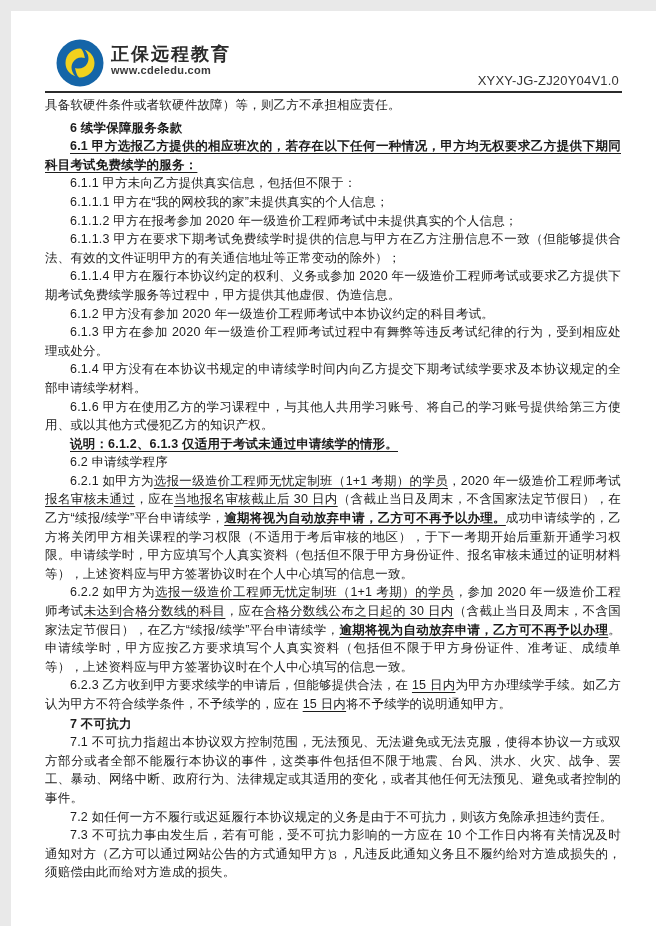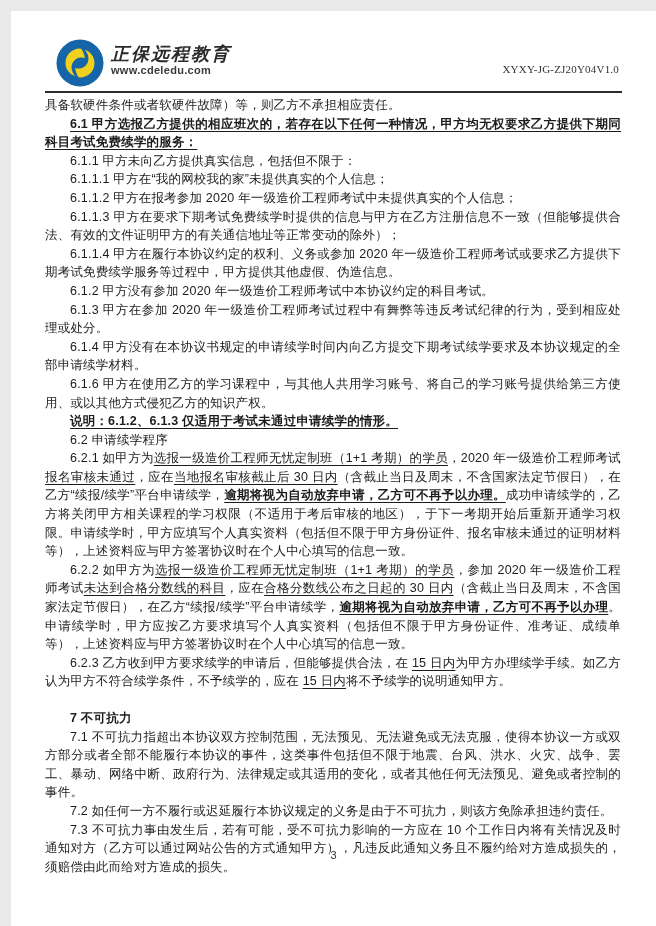--- a/index.html
+++ b/index.html
@@ -18,29 +18,29 @@
   }
   
   .header { position: relative; height: 80px; }
   .logo {
     position: absolute; left: 45px; top: 28px;
     width: 48px; height: 48px;
   }
   .brand { position: absolute; left: 100px; top: 33px; }
   .brand-name {
     font-size: 18px; font-weight: bold; color: #2b2b2b;
-    letter-spacing: 2px; line-height: 20px; font-style: italic;
+    letter-spacing: 2px; line-height: 20px;
   }
   .brand-url {
     font-size: 11px; font-weight: bold; color: #3a3a3a;
     letter-spacing: 0.3px; margin-top: 0;
   }
   .doc-code {
-    position: absolute; right: 37px; bottom: 16px;
-    font-size: 11px; color: #333333; letter-spacing: 0.2px; font-family: Liberation Serif, serif;
+    position: absolute; right: 37px; bottom: 3px;
+    font-size: 13px; color: #333333; letter-spacing: 0.2px;
   }
   .rule {
     border: none; border-top: 2px solid #2b2b2b;
     margin: 0 34px 0 34px;
   }
   
   .doc {
     margin: 3px 35px 0 34px;
     font-size: 12.5px;
     line-height: 18.6px;
@@ -74,36 +74,37 @@
       <div class="brand-name">正保远程教育</div>
       <div class="brand-url">www.cdeledu.com</div>
     </div>
     <div class="doc-code">XYXY-JG-ZJ20Y04V1.0</div>
   </div>
 
   <hr class="rule">
 
   <div class="doc">
       <p class="no-indent"><span>具备软硬件条件或者软硬件故障）等，则乙方不承担相应责任。</span></p>
+      <p class="bold" style="margin-top: 4px;"><span>6 续学保障服务条款</span></p>
       <p class="bold"><span class="u">6.1 甲方选报乙方提供的相应班次的，若存在以下任何一种情况，甲方均无权要求乙方提供下期同科目考试免费续学的服务：</span></p>
       <p><span>6.1.1 甲方未向乙方提供真实信息，包括但不限于：</span></p>
       <p><span>6.1.1.1 甲方在“我的网校我的家”未提供真实的个人信息；</span></p>
       <p><span>6.1.1.2 甲方在报考参加 2020 年一级造价工程师考试中未提供真实的个人信息；</span></p>
       <p><span>6.1.1.3 甲方在要求下期考试免费续学时提供的信息与甲方在乙方注册信息不一致（但能够提供合法、有效的文件证明甲方的有关通信地址等正常变动的除外）；</span></p>
       <p><span>6.1.1.4 甲方在履行本协议约定的权利、义务或参加 2020 年一级造价工程师考试或要求乙方提供下期考试免费续学服务等过程中，甲方提供其他虚假、伪造信息。</span></p>
       <p><span>6.1.2 甲方没有参加 2020 年一级造价工程师考试中本协议约定的科目考试。</span></p>
       <p><span>6.1.3 甲方在参加 2020 年一级造价工程师考试过程中有舞弊等违反考试纪律的行为，受到相应处理或处分。</span></p>
       <p><span>6.1.4 甲方没有在本协议书规定的申请续学时间内向乙方提交下期考试续学要求及本协议规定的全部申请续学材料。</span></p>
       <p><span>6.1.6 甲方在使用乙方的学习课程中，与其他人共用学习账号、将自己的学习账号提供给第三方使用、或以其他方式侵犯乙方的知识产权。</span></p>
       <p class="bold"><span class="u">说明：6.1.2、6.1.3 仅适用于考试未通过申请续学的情形。</span></p>
       <p><span>6.2 申请续学程序</span></p>
       <p><span>6.2.1 如甲方为</span><span class="u">选报一级造价工程师无忧定制班（1+1 考期）的学员</span><span>，2020 年一级造价工程师考试</span><span class="u">报名审核未通过</span><span>，应在</span><span class="u">当地报名审核截止后 30 日内</span><span>（含截止当日及周末，不含国家法定节假日），在乙方“续报/续学”平台申请续学，</span><span class="u b">逾期将视为自动放弃申请，乙方可不再予以办理。</span><span>成功申请续学的，乙方将关闭甲方相关课程的学习权限（不适用于考后审核的地区），于下一考期开始后重新开通学习权限。申请续学时，甲方应填写个人真实资料（包括但不限于甲方身份证件、报名审核未通过的证明材料等），上述资料应与甲方签署协议时在个人中心填写的信息一致。</span></p>
       <p><span>6.2.2 如甲方为</span><span class="u">选报一级造价工程师无忧定制班（1+1 考期）的学员</span><span>，参加 2020 年一级造价工程师考试</span><span class="u">未达到合格分数线的科目</span><span>，应在</span><span class="u">合格分数线公布之日起的 30 日内</span><span>（含截止当日及周末，不含国家法定节假日），在乙方“续报/续学”平台申请续学，</span><span class="u b">逾期将视为自动放弃申请，乙方可不再予以办理</span><span>。申请续学时，甲方应按乙方要求填写个人真实资料（包括但不限于甲方身份证件、准考证、成绩单等），上述资料应与甲方签署协议时在个人中心填写的信息一致。</span></p>
       <p><span>6.2.3 乙方收到甲方要求续学的申请后，但能够提供合法，在 </span><span class="u">15 日内</span><span>为甲方办理续学手续。如乙方认为甲方不符合续学条件，不予续学的，应在 </span><span class="u">15 日内</span><span>将不予续学的说明通知甲方。</span></p>
-      <p class="bold" style="margin-top: 18px;"><span>7 不可抗力</span></p>
+      <p class="bold" style="margin-top: 1px;"><span>7 不可抗力</span></p>
       <p><span>7.1 不可抗力指超出本协议双方控制范围，无法预见、无法避免或无法克服，使得本协议一方或双方部分或者全部不能履行本协议的事件，这类事件包括但不限于地震、台风、洪水、火灾、战争、罢工、暴动、网络中断、政府行为、法律规定或其适用的变化，或者其他任何无法预见、避免或者控制的事件。</span></p>
       <p><span>7.2 如任何一方不履行或迟延履行本协议规定的义务是由于不可抗力，则该方免除承担违约责任。</span></p>
       <p><span>7.3 不可抗力事由发生后，若有可能，受不可抗力影响的一方应在 10 个工作日内将有关情况及时通知对方（乙方可以通过网站公告的方式通知甲方），凡违反此通知义务且不履约给对方造成损失的，须赔偿由此而给对方造成的损失。</span></p>
     </div>
 
   <div class="page-num">3</div>
 
 </div>
 
 </body></html>

